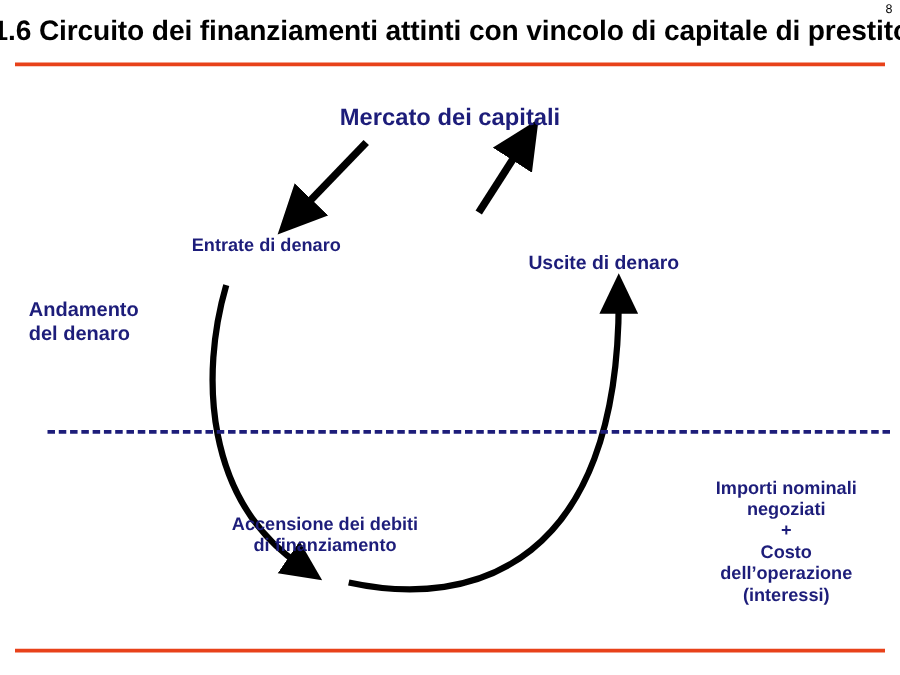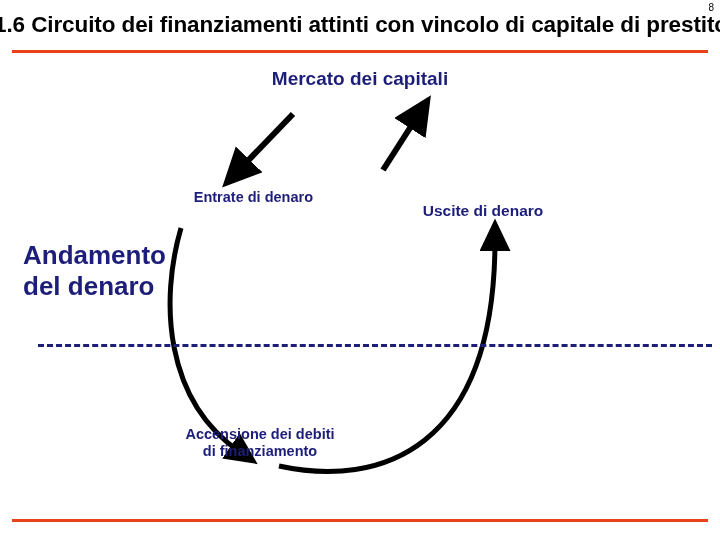--- a/index.html
+++ b/index.html
@@ -49,45 +49,45 @@
   .rule-bottom { top: 519px; }
 
   .lbl {
     position: absolute;
     color: #1d1d7a;
     font-weight: bold;
     line-height: 1.18;
   }
   .lbl-market {
     left: 0;
-    top: 68px;
+    top: 84px;
     width: 720px;
     text-align: center;
     font-size: 19px;
   }
   .lbl-entrate {
     left: 113px;
     top: 189px;
     width: 200px;
-    text-align: right;
+    text-align: center;
     font-size: 14.5px;
   }
   .lbl-uscite {
     left: 398px;
     top: 202px;
     width: 170px;
     text-align: center;
     font-size: 15.5px;
   }
   .lbl-andamento-denaro {
     left: 23px;
     top: 240px;
     width: 160px;
     text-align: left;
-    font-size: 26px;
+    font-size: 16px;
     font-weight: bold;
   }
   .lbl-andamento-fin {
     left: 14px;
     top: 370px;
     width: 150px;
     text-align: center;
     font-size: 19px;
   }
   .lbl-accensione {
@@ -158,16 +158,22 @@
     <path d="M 279 466 C 380 488, 495 450, 495 240" stroke="#000000" stroke-width="5" fill="none" marker-end="url(#arrowhead)"></path>
   </svg>
 
   <div class="dashed-line"></div>
 
   <div class="lbl lbl-market">Mercato dei capitali</div>
   <div class="lbl lbl-entrate">Entrate di denaro</div>
   <div class="lbl lbl-uscite">Uscite di denaro</div>
   <div class="lbl lbl-andamento-denaro" style="white-space: pre-line;">Andamento
 del denaro</div>
-  <div class="lbl lbl-accensione" style="white-space: pre-line; margin-top: 14px;">Accensione dei debiti
+  <div class="lbl lbl-accensione" style="white-space: pre-line;">Accensione dei debiti
 di finanziamento</div>
+  <div class="lbl lbl-importi" style="white-space: pre-line;">Importi nominali
+negoziati
++
+Costo
+dell’operazione
+(interessi)</div>
 
 </div>
 
 </body></html>

